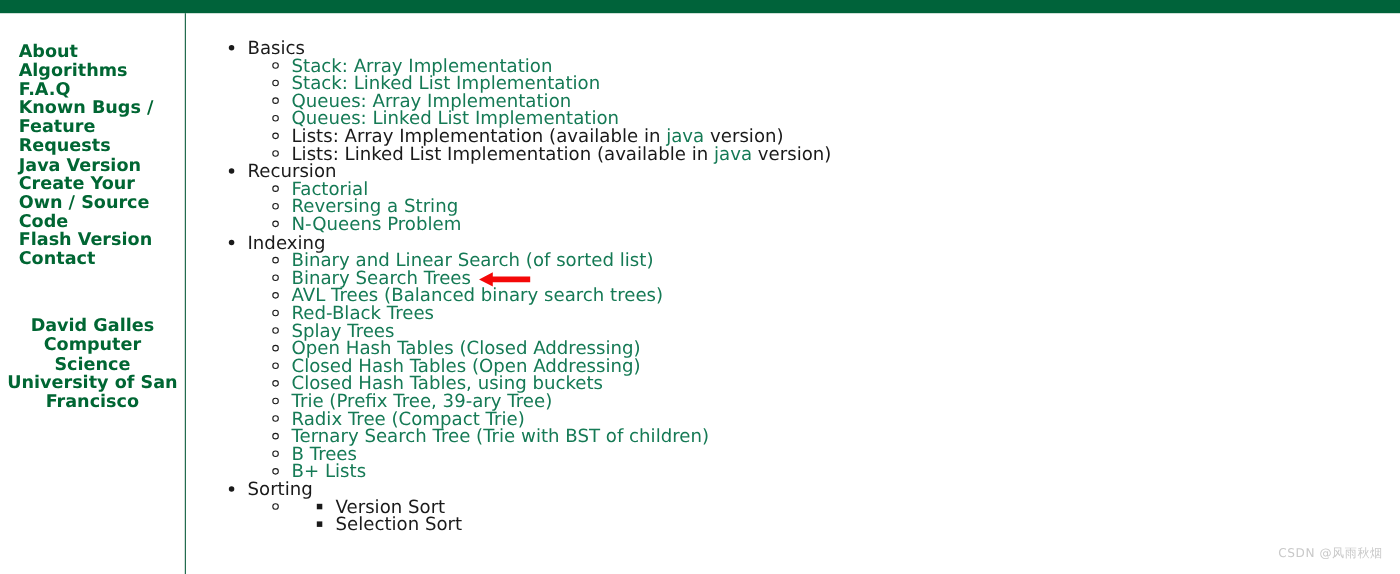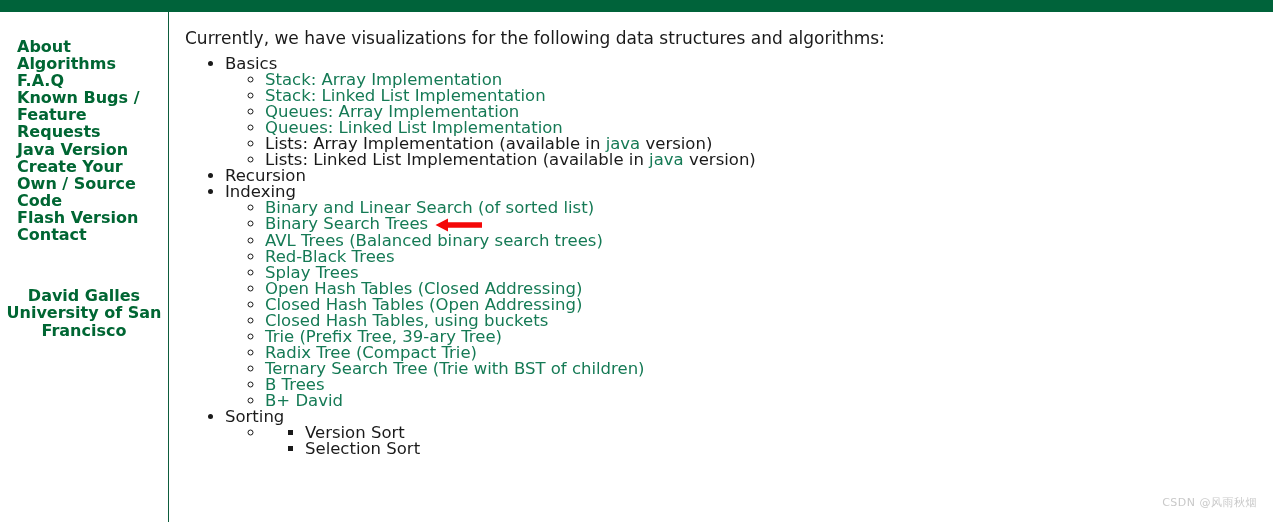--- a/index.html
+++ b/index.html
@@ -159,52 +159,56 @@
         </li>
         <li>
           <a class="navlink">Flash Version</a>
         </li>
         <li>
           <a class="navlink">Contact</a>
         </li>
       </ul>
     <div class="byline" id="byline">
         <div>David Galles</div>
+        <div>Computer Science</div>
         <div>University of San Francisco</div>
       </div>
   </div>
 
   <div id="content">
-    <p id="intro">Currently, we have visualizations for the following data structures and algorithms:</p>
     <ul class="lvl1" id="sections-root">
         <li><span class="grouplabel">Basics</span><ul class="lvl2">
             <li><a class="dlink">Stack: Array Implementation</a></li>
             <li><a class="dlink">Stack: Linked List Implementation</a></li>
             <li><a class="dlink">Queues: Array Implementation</a></li>
             <li><a class="dlink">Queues: Linked List Implementation</a></li>
             <li><span class="plain">Lists: Array Implementation (available in </span><a class="dlink">java</a><span class="plain"> version)</span></li>
             <li><span class="plain">Lists: Linked List Implementation (available in </span><a class="dlink">java</a><span class="plain"> version)</span></li>
           </ul></li>
-        <li><span class="grouplabel">Recursion</span></li>
+        <li><span class="grouplabel">Recursion</span><ul class="lvl2">
+            <li><a class="dlink">Factorial</a></li>
+            <li><a class="dlink">Reversing a String</a></li>
+            <li><a class="dlink">N-Queens Problem</a></li>
+          </ul></li>
         <li><span class="grouplabel">Indexing</span><ul class="lvl2">
             <li><a class="dlink">Binary and Linear Search (of sorted list)</a></li>
             <li><a class="dlink">Binary Search Trees</a><span class="arrow-wrap"><svg width="48" height="14" viewBox="0 0 48 14">
                   <path d="M0.5 7 L13 0.5 L13 4.3 L47 4.3 L47 9.7 L13 9.7 L13 13.5 Z" fill="#f40808"></path>
                 </svg></span></li>
             <li><a class="dlink">AVL Trees (Balanced binary search trees)</a></li>
             <li><a class="dlink">Red-Black Trees</a></li>
             <li><a class="dlink">Splay Trees</a></li>
             <li><a class="dlink">Open Hash Tables (Closed Addressing)</a></li>
             <li><a class="dlink">Closed Hash Tables (Open Addressing)</a></li>
             <li><a class="dlink">Closed Hash Tables, using buckets</a></li>
             <li><a class="dlink">Trie (Prefix Tree, 39-ary Tree)</a></li>
             <li><a class="dlink">Radix Tree (Compact Trie)</a></li>
             <li><a class="dlink">Ternary Search Tree (Trie with BST of children)</a></li>
             <li><a class="dlink">B Trees</a></li>
-            <li><a class="dlink">B+ David</a></li>
+            <li><a class="dlink">B+ Lists</a></li>
           </ul></li>
         <li><span class="grouplabel">Sorting</span><ul class="lvl2">
             <li><ul class="lvl3">
                 <li><span class="plain">Version Sort</span></li>
                 <li><span class="plain">Selection Sort</span></li>
               </ul></li>
           </ul></li>
       </ul>
   </div>
 

